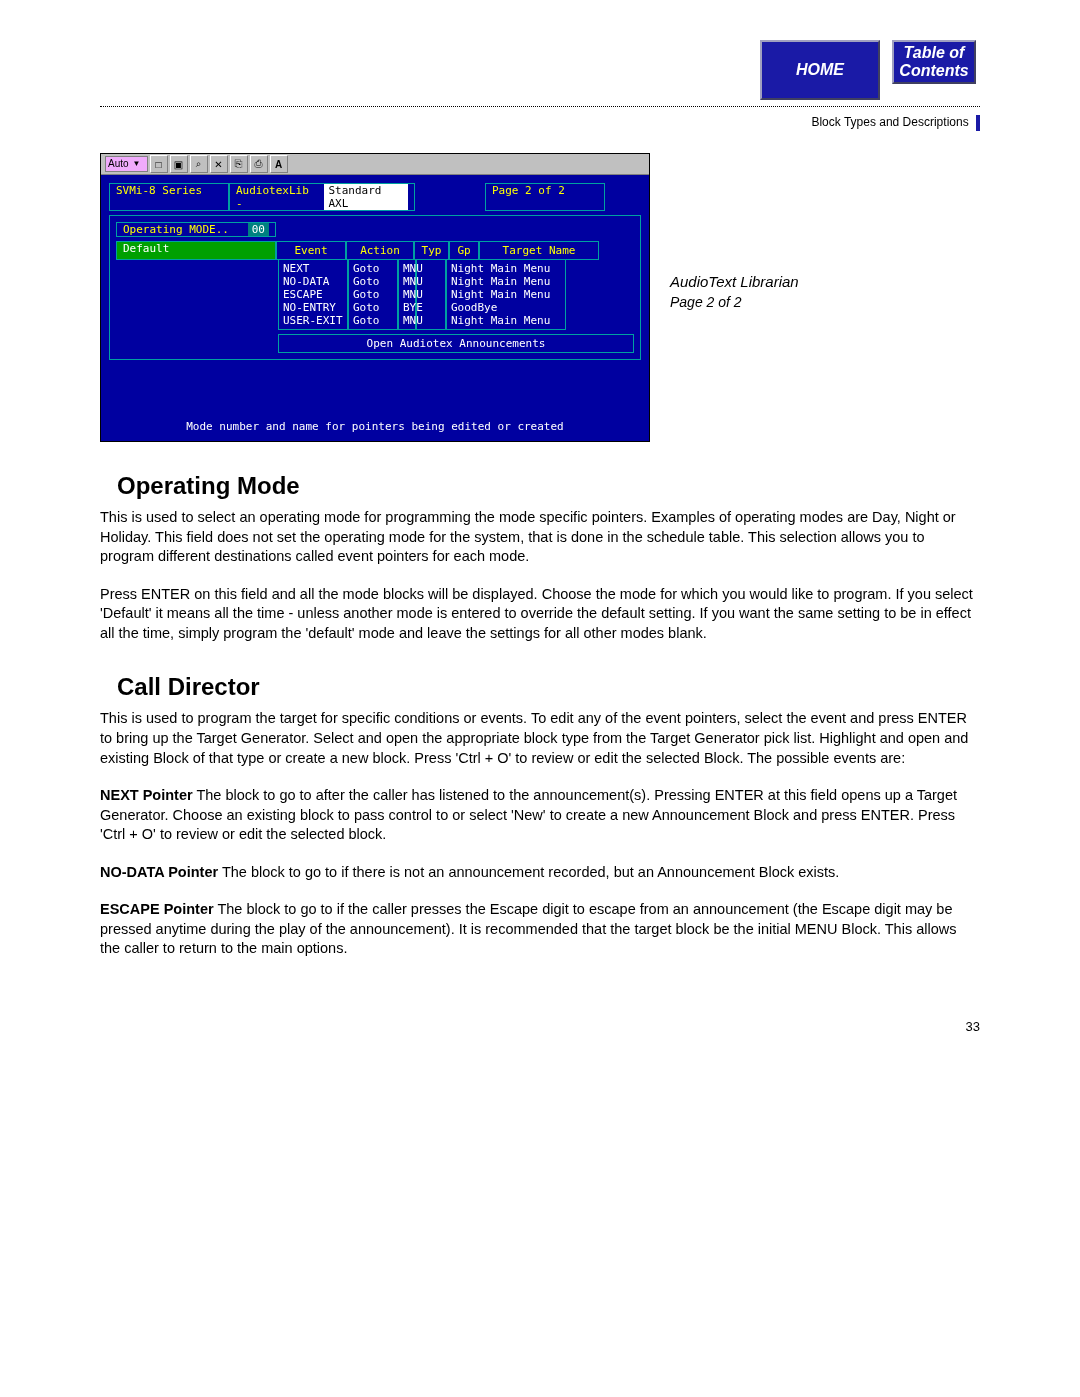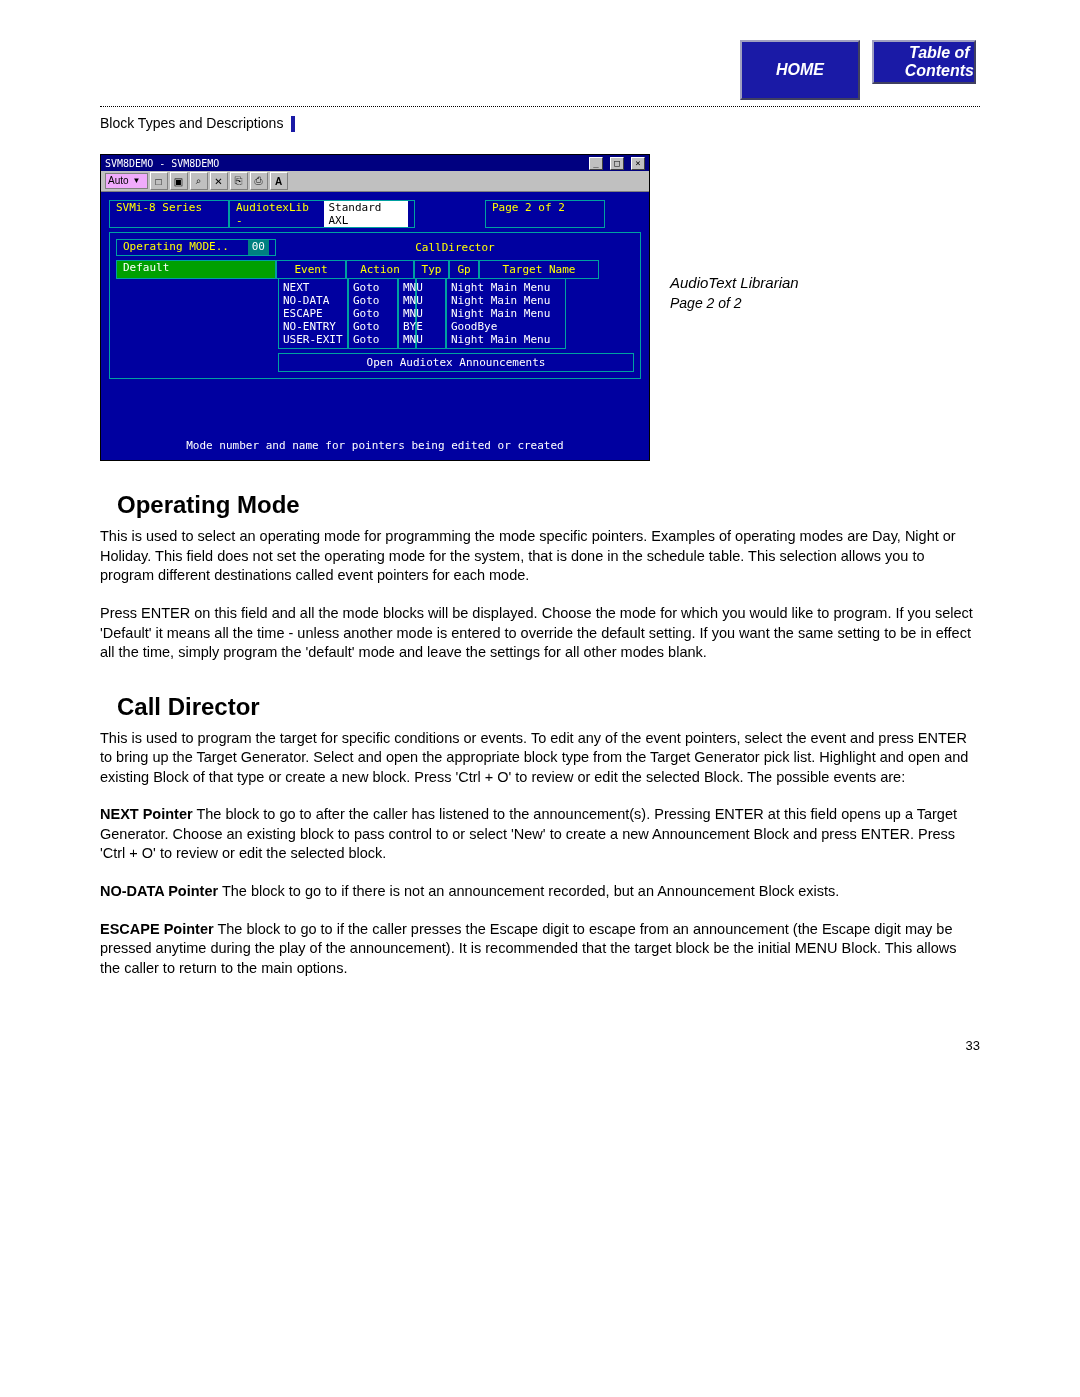--- a/index.html
+++ b/index.html
@@ -33,29 +33,29 @@
     border: 2px solid #a0a0c0;
     border-right-color: #404060;
     border-bottom-color: #404060;
     box-sizing: border-box;
     text-align: center;
     line-height: 1.1;
     font-family: Arial, Helvetica, sans-serif;
     cursor: pointer;
   }
   .home-btn { width: 120px; height: 60px; }
-  .toc-btn  { width: 104px; height: 44px; justify-content: flex-end; }
+  .toc-btn  { width: 84px; height: 44px; }
   .dotted-divider {
     border: none;
     border-top: 1.5px dotted #000;
     margin: 0;
   }
   .breadcrumb {
-    text-align: left;
-    font-size: 14px;
+    text-align: right;
+    font-size: 12px;
     margin: 8px 0 22px 0;
   }
   .breadcrumb-bar {
     display: inline-block;
     width: 4px;
     height: 16px;
     background: #1a1aa6;
     vertical-align: middle;
     margin-left: 4px;
   }
@@ -231,28 +231,20 @@
   <hr class="dotted-divider">
 
   <div class="breadcrumb">
     <span>Block Types and Descriptions</span>
     <span class="breadcrumb-bar"></span>
   </div>
 
   <div class="content-row">
 
     <div class="screenshot">
-      <div class="win-title">
-        <span>SVM8DEMO - SVM8DEMO</span>
-        <span class="win-ctrls">
-          <span>_</span>
-          <span>□</span>
-          <span>×</span>
-        </span>
-      </div>
       <div class="win-tool">
         <span class="tb-text">
           <span>Auto</span>
             <span class="tb-arrow">▼</span>
         </span>
         <span class="tb-icon">□</span>
         <span class="tb-icon">▣</span>
         <span class="tb-icon">⌕</span>
         <span class="tb-icon">✕</span>
         <span class="tb-icon">⎘</span>
@@ -270,21 +262,20 @@
           <div class="term-cell" style="width:70px;border:none;"></div>
           <div class="term-cell" style="width:120px;">Page 2 of 2</div>
         </div>
 
         <div style="border:1px solid #00a0a0; padding:6px;">
           <div class="term-row">
             <div class="term-cell" style="width:160px;display:flex;justify-content:space-between;">
               <span>Operating MODE..</span>
               <span style="background:#008080;color:#fff;padding:0 4px;">00</span>
             </div>
-            <div style="flex:1;color:#ffff00;text-align:center;padding:2px 0;">CallDirector</div>
           </div>
 
           <div class="term-row" style="margin-bottom:0;">
             <div class="term-cell green-bg" style="width:160px;">Default</div>
             <div class="tab-head" style="width:70px;">Event</div>
             <div class="tab-head" style="width:68px;">Action</div>
             <div class="tab-head" style="width:35px;">Typ</div>
             <div class="tab-head" style="width:30px;">Gp</div>
             <div class="tab-head" style="width:120px;">Target Name</div>
           </div>

